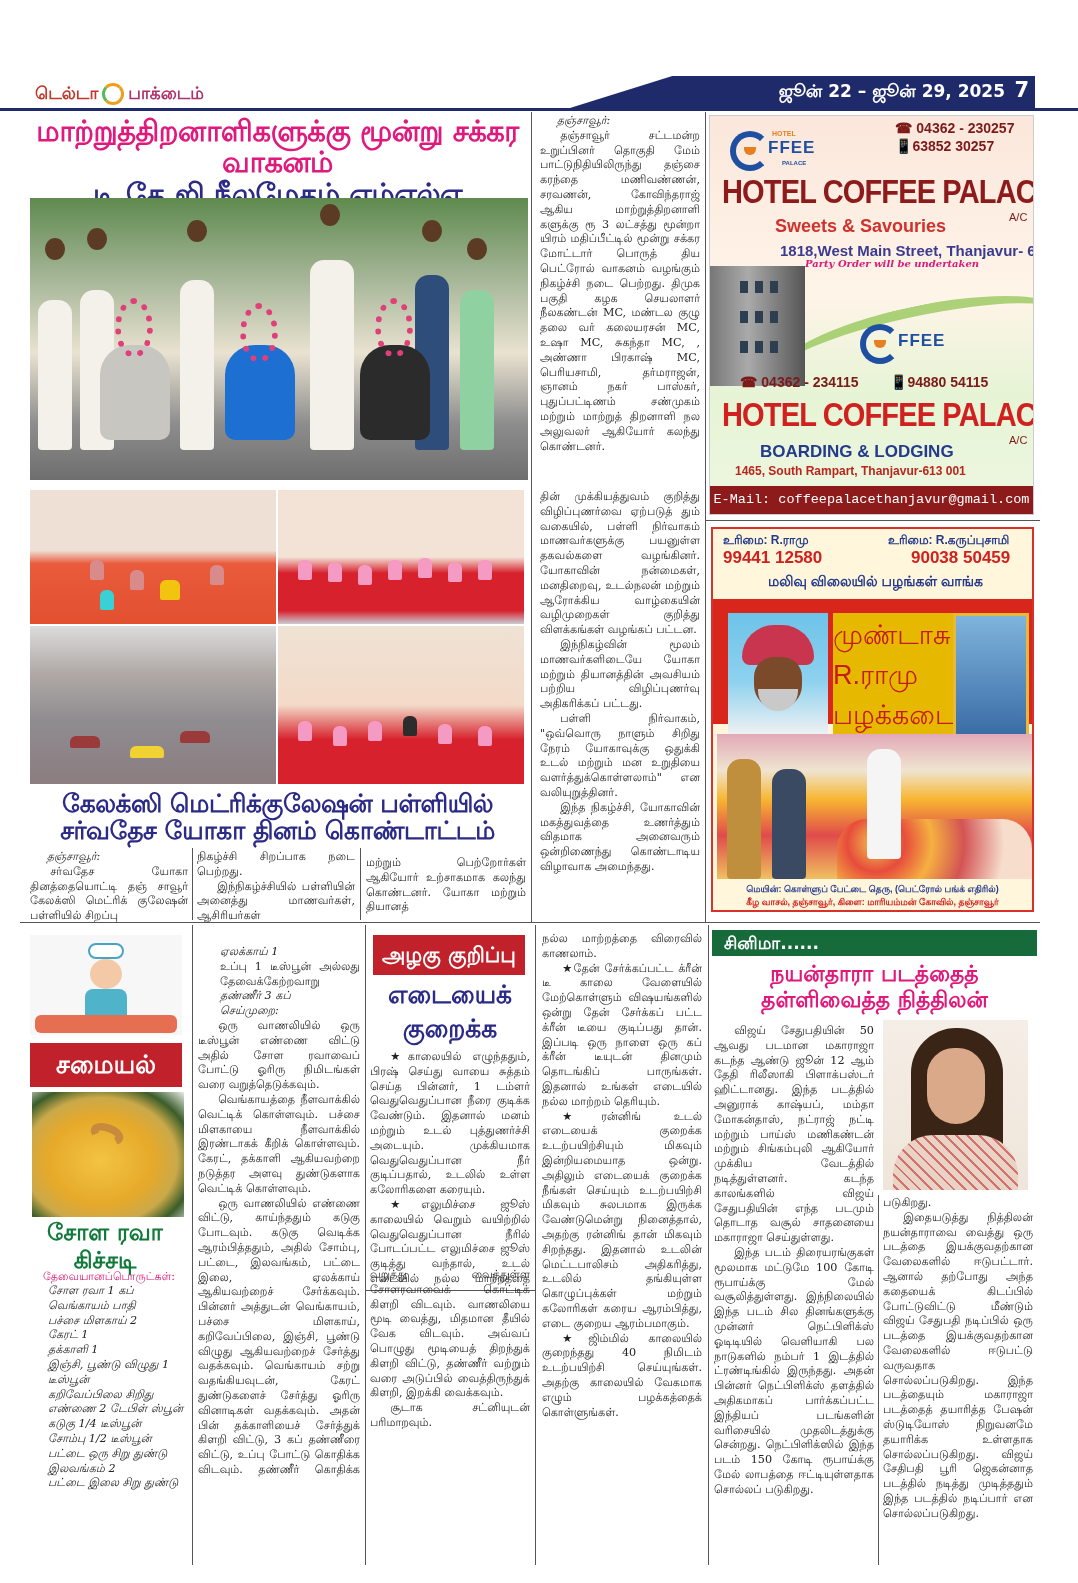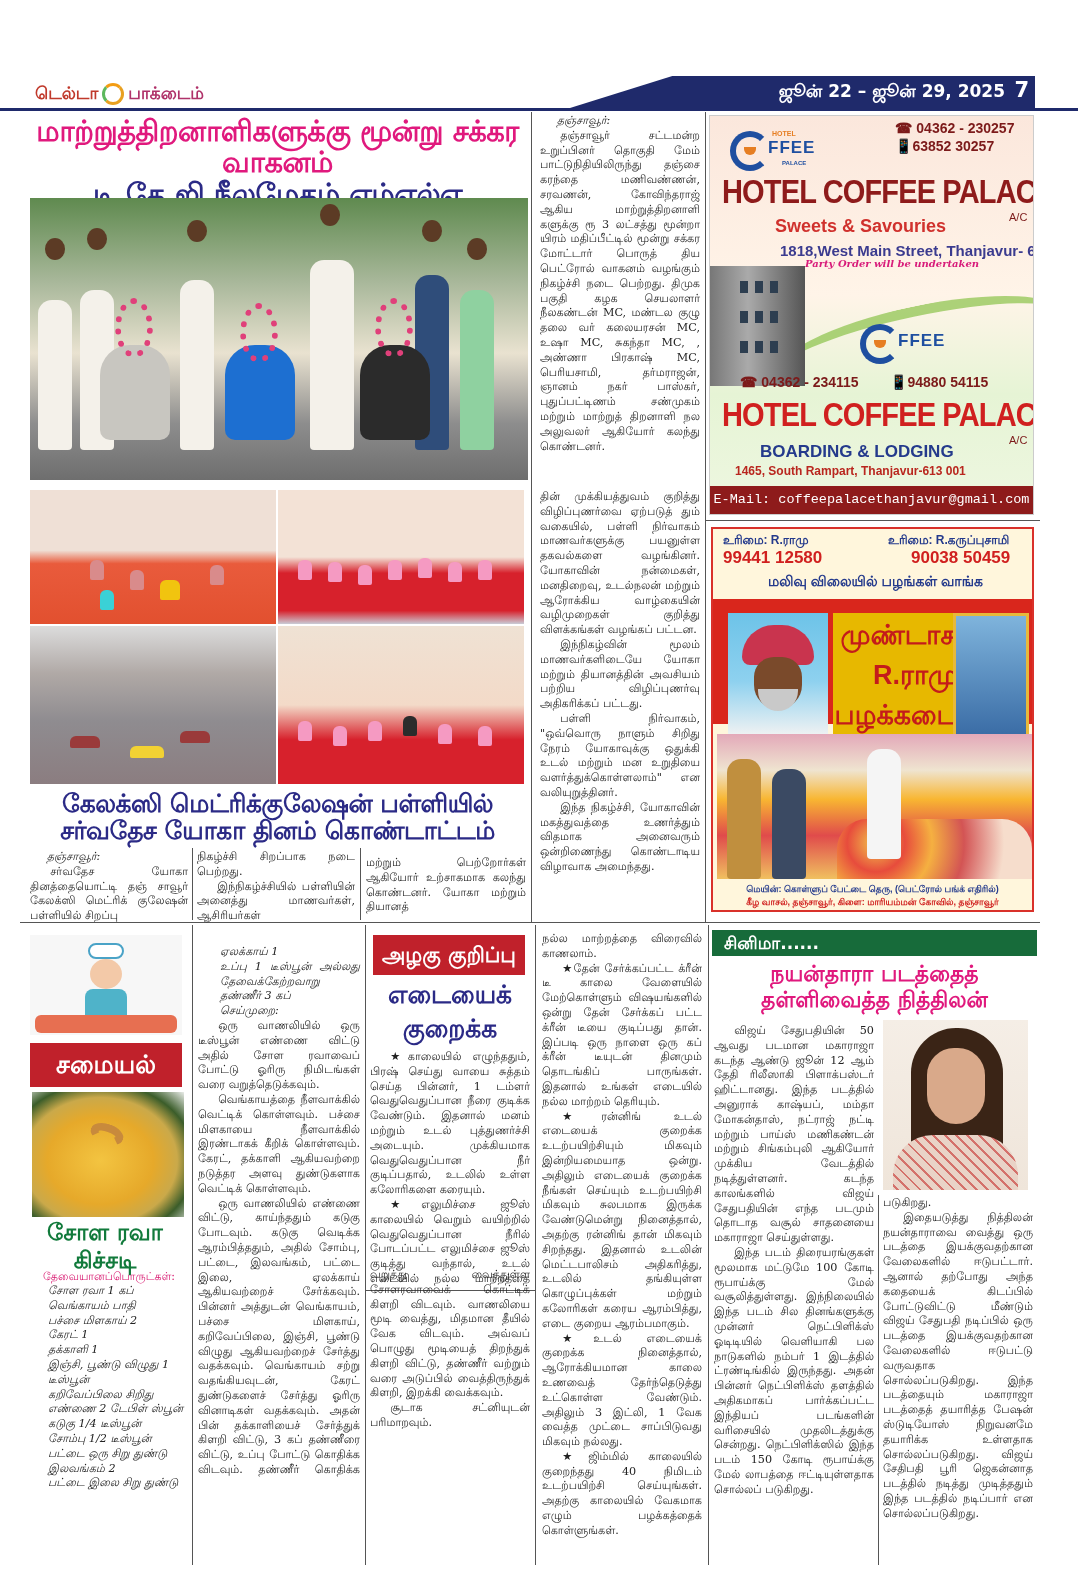--- a/index.html
+++ b/index.html
@@ -43,21 +43,21 @@
 .building{position:absolute;left:0;top:150px;width:95px;height:120px;background:linear-gradient(90deg,#777 0,#aaa 40%,#555 100%)}
 .building .win{position:absolute;width:8px;height:12px;background:#2d3e50}
 #ad-email{position:absolute;left:0;bottom:0;width:100%;height:28px;background:#8e1b1b;color:#fff;font-family:Liberation Mono, monospace;font-size:13.5px;text-align:center;line-height:28px}
 #ad-fruit{left:711px;top:527px;width:323px;height:385px;border:2px solid #d9312a;background:#fff6dc;overflow:hidden}
 #fruit-band{position:absolute;left:0;top:70px;width:100%;height:125px;background:#d9261c}
 #fruit-photo{position:absolute;left:15px;top:14px;width:100px;height:124px;background:linear-gradient(180deg,#6dc3e8 0%,#8ed1ef 55%,#f3f3f3 100%)}
 #fruit-photo .turban{position:absolute;left:14px;top:12px;width:72px;height:40px;border-radius:40px 40px 10px 10px;background:#c9344e}
 #fruit-photo .face{position:absolute;left:26px;top:44px;width:48px;height:52px;border-radius:20px 20px 24px 24px;background:#7a4a2b}
 #fruit-photo .beard{position:absolute;left:30px;top:76px;width:40px;height:22px;border-radius:0 0 20px 20px;background:#c9c9c9}
 #fruit-deity{position:absolute;right:3px;top:14px;width:76px;height:124px;background:linear-gradient(180deg,#7fb4dc,#3b6da6);border:3px solid #e7b93b}
-#fruit-title{position:absolute;left:120px;top:14px;width:125px;height:124px;background:#e7b800;text-align:right;font-family:"Liberation Sans",sans-serif;font-weight:bold;color:#c41b1b;font-size:27px;line-height:40px;padding-top:2px}
+#fruit-title{position:absolute;left:120px;top:14px;width:125px;height:124px;background:#e7b800;text-align:left;font-family:"Liberation Sans",sans-serif;font-weight:normal;color:#c41b1b;font-size:27px;line-height:40px;padding-top:2px}
 #fruit-shop{position:absolute;left:4px;top:205px;width:315px;height:145px;background:linear-gradient(180deg,#e3a9b9 0%,#efe4d0 25%,#f8b632 45%,#e04b4b 70%,#f0c060 100%)}
 .fruits{position:absolute;bottom:0;height:60px;border-radius:30px 30px 0 0;background:radial-gradient(circle at 20% 40%,#f2c94c 0,#e74c3c 18%,#f5b041 35%,#d35454 55%,#f6ddcc 80%)}
 
 #cook-img{left:30px;top:935px;width:152px;height:100px;background:#f7f7f7}
 #cook-banner{left:30px;top:1043px;width:152px;height:44px;background:#c0212b;color:#fff;font-weight:bold;font-size:25px;text-align:center;line-height:44px;font-family:"DejaVu Serif",serif}
 #cook-food{left:32px;top:1092px;width:152px;height:125px;background:radial-gradient(ellipse at 45% 55%,#f3c441 0,#e6a92a 45%,#caa94a 65%,#3b5d2a 80%,#e9ece9 100%)}
 #cook-title{left:20px;top:1218px;width:170px;text-align:center;font-family:"DejaVu Serif",serif;font-weight:bold;color:#117a3b;font-size:23px;line-height:28px}
 #ingr-head{left:43px;top:1270px;font-family:"DejaVu Serif",serif;font-size:11px;color:#d8176f}
 #beauty-banner{left:373px;top:935px;width:152px;height:40px;background:#c0212b;color:#fff;text-align:center;font-weight:bold;font-size:21px;line-height:40px;font-family:"DejaVu Serif",serif}
 #beauty-title{left:365px;top:978px;width:170px;text-align:center;font-weight:bold;color:#2b2a86;font-size:25px;line-height:34px;font-family:"DejaVu Serif",serif}
@@ -267,21 +267,21 @@
   <div style="padding-left:18px">கறிவேப்பிலை சிறிது</div>
   <div style="padding-left:18px">எண்ணை 2 டேபிள் ஸ்பூன்</div>
   <div style="padding-left:18px">கடுகு 1/4 டீஸ்பூன்</div>
   <div style="padding-left:18px">சோம்பு 1/2 டீஸ்பூன்</div>
   <div style="padding-left:18px">பட்டை ஒரு சிறு துண்டு</div>
   <div style="padding-left:18px">இலவங்கம் 2</div>
   <div style="padding-left:18px">பட்டை இலை சிறு துண்டு</div>
 </div>
 <div class="col" style="left:198px;top:945px;width:162px">
   <div style="padding-left:22px;font-style:italic">ஏலக்காய் 1</div>
-  <div style="padding-left:22px;font-style:italic">உப்பு 1 டீஸ்பூன் அல்லது தேவைக்கேற்றவாறு</div>
+  <div style="padding-left:22px;">உப்பு 1 டீஸ்பூன் அல்லது தேவைக்கேற்றவாறு</div>
   <div style="padding-left:22px;font-style:italic">தண்ணீர் 3 கப்</div>
   <div style="padding-left:22px;font-style:italic">செய்முறை:</div>
   <p>ஒரு வாணலியில் ஒரு டீஸ்பூன் எண்ணை விட்டு அதில் சோள ரவாவைப் போட்டு ஓரிரு நிமிடங்கள் வரை வறுத்தெடுக்கவும்.</p>
   <p>வெங்காயத்தை நீளவாக்கில் வெட்டிக் கொள்ளவும். பச்சை மிளகாயை நீளவாக்கில் இரண்டாகக் கீறிக் கொள்ளவும். கேரட், தக்காளி ஆகியவற்றை நடுத்தர அளவு துண்டுகளாக வெட்டிக் கொள்ளவும்.</p>
   <p style="max-height:282px;overflow:hidden">ஒரு வாணலியில் எண்ணை விட்டு, காய்ந்ததும் கடுகு போடவும். கடுகு வெடிக்க ஆரம்பித்ததும், அதில் சோம்பு, பட்டை, இலவங்கம், பட்டை இலை, ஏலக்காய் ஆகியவற்றைச் சேர்க்கவும். பின்னர் அத்துடன் வெங்காயம், பச்சை மிளகாய், கறிவேப்பிலை, இஞ்சி, பூண்டு விழுது ஆகியவற்றைச் சேர்த்து வதக்கவும். வெங்காயம் சற்று வதங்கியவுடன், கேரட் துண்டுகளைச் சேர்த்து ஓரிரு வினாடிகள் வதக்கவும். அதன் பின் தக்காளியைச் சேர்த்துக் கிளறி விட்டு, 3 கப் தண்ணீரை விட்டு, உப்பு போட்டு கொதிக்க விடவும். தண்ணீர் கொதிக்க ஆரம்பித்ததும், அதில் வறுத்து வைத்துள்ள சோளரவாவைக் கொட்டிக் கிளறி விடவும். வாணலியை மூடி வைத்து, மிதமான தீயில் வேக விடவும். அவ்வப் பொழுது மூடியைத் திறந்துக் கிளறி விட்டு, தண்ணீர் வற்றும் வரை அடுப்பில் வைத்திருந்துக் கிளறி, இறக்கி வைக்கவும்.</p>
 </div>
 
 <div id="beauty-banner" class="abs">அழகு குறிப்பு</div>
 <div id="beauty-title" class="abs">எடையைக் குறைக்க</div>
 <div class="col" style="left:370px;top:1050px;width:160px;max-height:238px;overflow:hidden">
@@ -289,21 +289,20 @@
   <p>★எலுமிச்சை ஜூஸ் காலையில் வெறும் வயிற்றில் வெதுவெதுப்பான நீரில் போடப்பட்ட எலுமிச்சை ஜூஸ் குடித்து வந்தால், உடல் எடையில் நல்ல மாற்றத்தை விரைவில் காணலாம்.</p>
 </div>
 <div class="col" style="left:370px;top:1268px;width:160px;max-height:266px;overflow:hidden">
   <div>வறுத்து வைத்துள்ள சோளரவாவைக் கொட்டிக் கிளறி விடவும். வாணலியை மூடி வைத்து, மிதமான தீயில் வேக விடவும். அவ்வப் பொழுது மூடியைத் திறந்துக் கிளறி விட்டு, தண்ணீர் வற்றும் வரை அடுப்பில் வைத்திருந்துக் கிளறி, இறக்கி வைக்கவும்.</div>
   <p>சூடாக சட்னியுடன் பரிமாறவும்.</p>
 </div>
 <div class="col" style="left:542px;top:932px;width:160px;max-height:628px;overflow:hidden">
   <div>நல்ல மாற்றத்தை விரைவில் காணலாம்.</div>
   <p>★தேன் சேர்க்கப்பட்ட க்ரீன் டீ காலை வேளையில் மேற்கொள்ளும் விஷயங்களில் ஒன்று தேன் சேர்க்கப் பட்ட க்ரீன் டீயை குடிப்பது தான். இப்படி ஒரு நாளை ஒரு கப் க்ரீன் டீயுடன் தினமும் தொடங்கிப் பாருங்கள். இதனால் உங்கள் எடையில் நல்ல மாற்றம் தெரியும்.</p>
   <p>★ரன்னிங் உடல் எடையைக் குறைக்க உடற்பயிற்சியும் மிகவும் இன்றியமையாத ஒன்று. அதிலும் எடையைக் குறைக்க நீங்கள் செய்யும் உடற்பயிற்சி மிகவும் சுலபமாக இருக்க வேண்டுமென்று நினைத்தால், அதற்கு ரன்னிங் தான் மிகவும் சிறந்தது. இதனால் உடலின் மெட்டபாலிசம் அதிகரித்து, உடலில் தங்கியுள்ள கொழுப்புக்கள் மற்றும் கலோரிகள் கரைய ஆரம்பித்து, எடை குறைய ஆரம்பமாகும்.</p>
-  <p>★உடல் எடையைக் குறைக்க நினைத்தால், ஆரோக்கியமான காலை உணவைத் தேர்ந்தெடுத்து உட்கொள்ள வேண்டும். அதிலும் 3 இட்லி, 1 வேக வைத்த முட்டை சாப்பிடுவது மிகவும் நல்லது.</p>
   <p>★ஜிம்மில் காலையில் குறைந்தது 40 நிமிடம் உடற்பயிற்சி செய்யுங்கள். அதற்கு காலையில் வேகமாக எழும் பழக்கத்தைக் கொள்ளுங்கள்.</p>
 </div>
 
 <div id="cinema-banner" class="abs">சினிமா......</div>
 <div id="cinema-title" class="abs">
   <div>நயன்தாரா படத்தைத்</div>
   <div>தள்ளிவைத்த நித்திலன்</div>
 </div>
 <div id="actress" class="abs">
   <div class="hair"></div>

